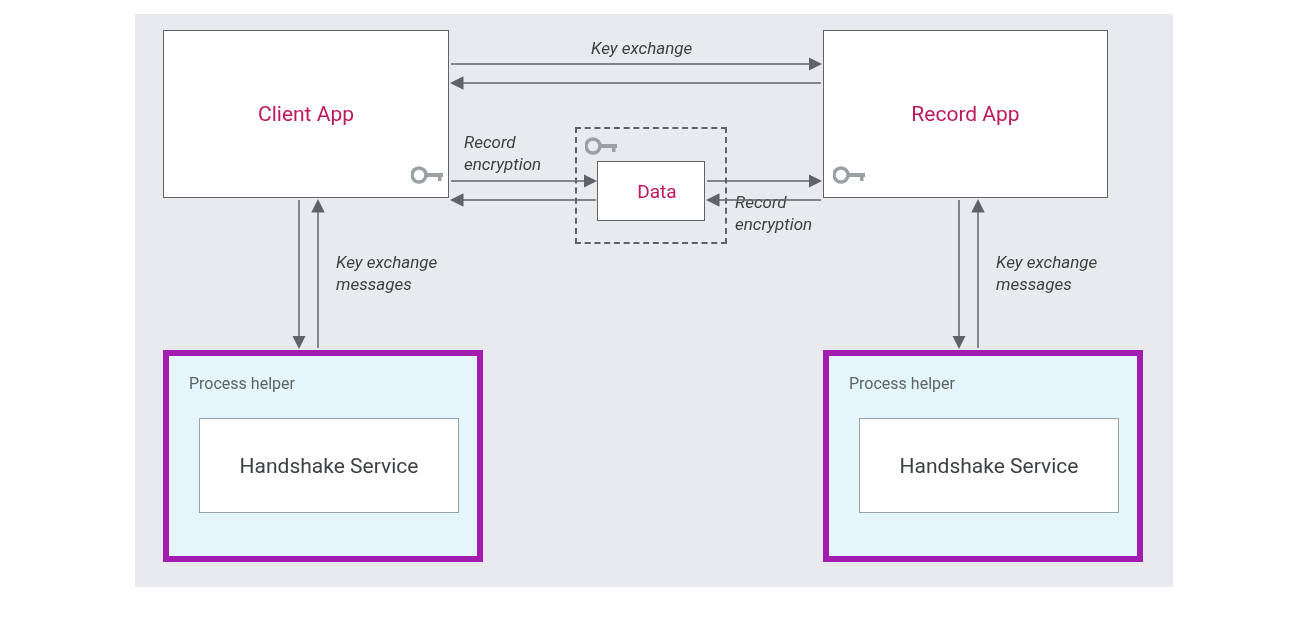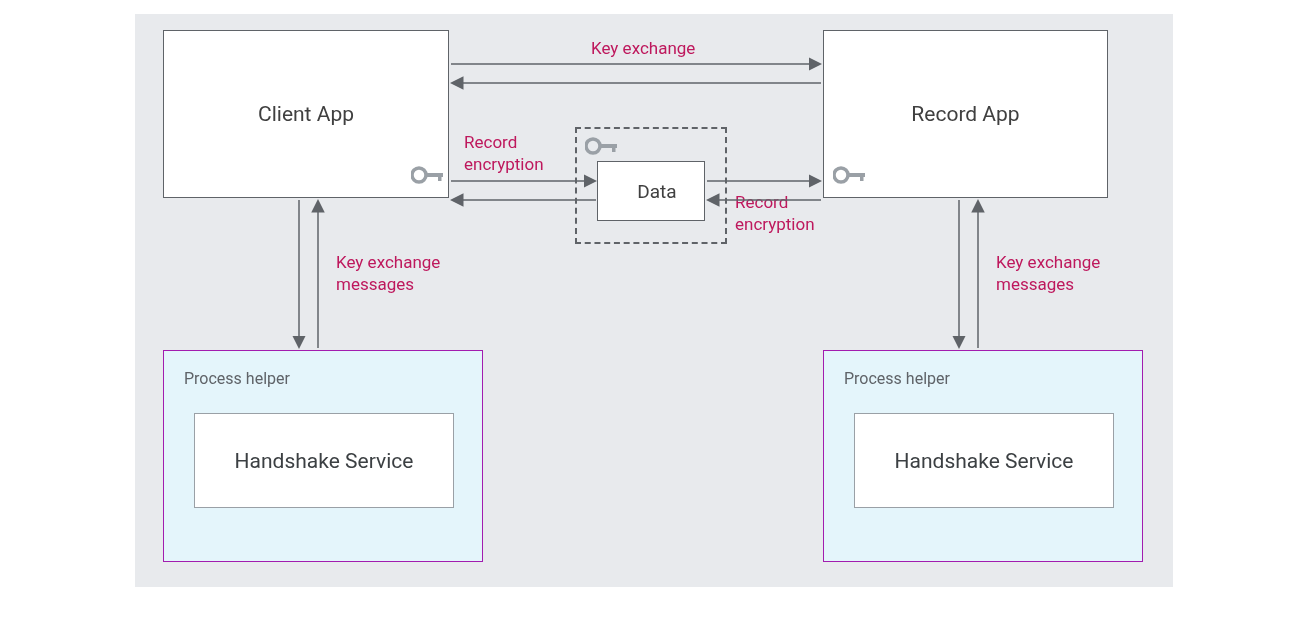--- a/index.html
+++ b/index.html
@@ -23,21 +23,21 @@
       background: #e8eaed;
     }
     .box {
       position: absolute;
       background: #ffffff;
       border: 1px solid #5f6368;
       display: flex;
       align-items: center;
       justify-content: center;
       font-size: 21px;
-      color: #404040;
+      color: #be185d;
     }
     .client-app {
       left: 28px;
       top: 16px;
       width: 286px;
       height: 168px;
     }
     .server-app {
       left: 688px;
       top: 16px;
@@ -57,21 +57,21 @@
       left: 440px;
       top: 113px;
       width: 152px;
       height: 117px;
       border: 2px dashed #5f6368;
       background: transparent;
     }
     .process-helper {
       position: absolute;
       background: #e4f5fb;
-      border: 1px solid #a21caf;
+      border: 6px solid #a21caf;
     }
     .process-helper-left {
       left: 28px;
       top: 336px;
       width: 320px;
       height: 212px;
     }
     .process-helper-right {
       left: 688px;
       top: 336px;
@@ -95,22 +95,23 @@
       border: 1px solid #9aa0a6;
       display: flex;
       align-items: center;
       justify-content: center;
       font-size: 21px;
       color: #3c4043;
     }
     .arrow-label {
       position: absolute;
       font-size: 17px;
-      color: #be185d;
+      color: #404040;
       line-height: 1.3;
+      font-style: italic;
     }
     .key-icon {
       position: absolute;
       width: 34px;
       height: 18px;
     }
     svg.arrows {
       position: absolute;
       left: 0;
       top: 0;

